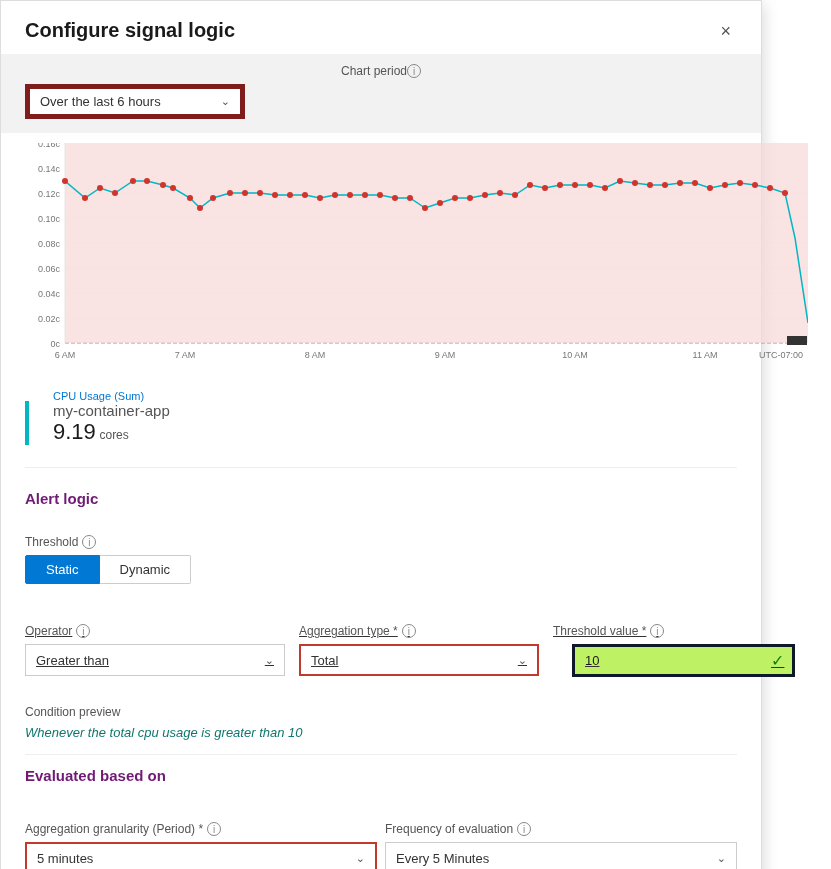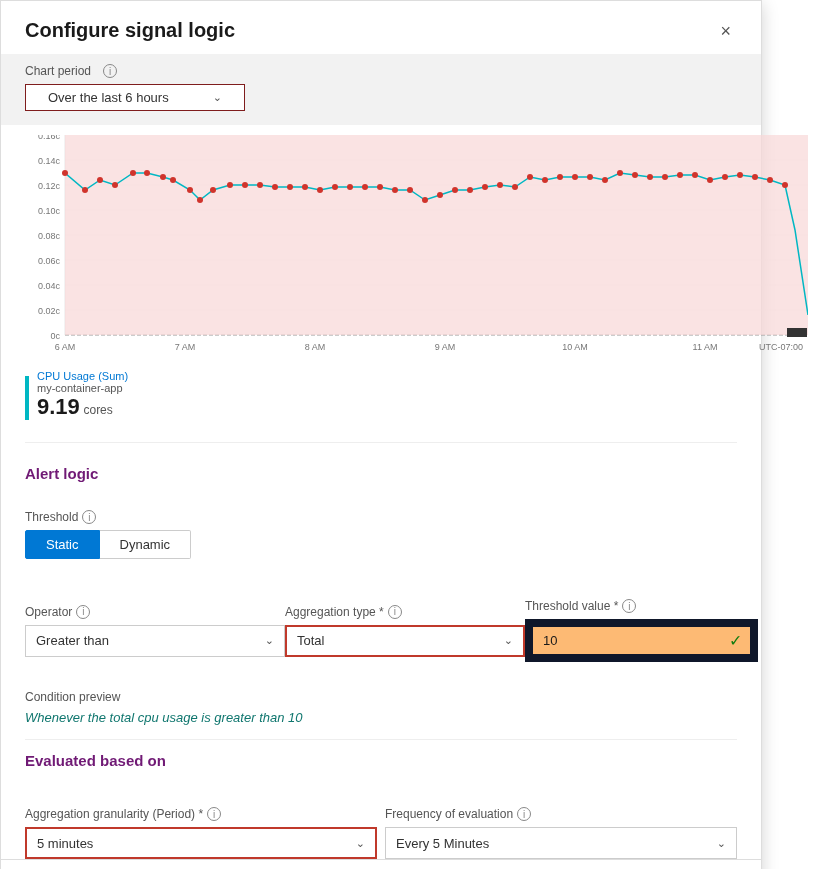--- a/index.html
+++ b/index.html
@@ -46,81 +46,82 @@
       background: #f2f2f2;
       padding: 10px 24px 14px 24px;
       margin: 0 0 10px 0;
     }
     .chart-period-label {
       font-size: 12px;
       color: #555;
       margin-bottom: 6px;
       display: flex;
       align-items: center;
-      gap: 12px;
+      gap: 0;
+      justify-content: center;
     }
     .info-icon {
       display: inline-flex;
       align-items: center;
       justify-content: center;
       width: 14px;
       height: 14px;
       border-radius: 50%;
       border: 1px solid #888;
       font-size: 10px;
       color: #888;
       cursor: pointer;
     }
     .dropdown-select {
       display: flex;
       align-items: center;
       justify-content: space-between;
       background: #fff;
-      border: 1px solid #7f1d1d;
-      padding: 5px 22px;
+      border: 5px solid #7f1d1d;
+      padding: 5px 10px;
       width: 220px;
       cursor: pointer;
       font-size: 13px;
     }
     .dropdown-arrow {
       font-size: 11px;
       color: #555;
     }
     
     .chart-container {
       margin: 0 24px 6px 24px;
       position: relative;
     }
     .chart-legend {
       display: flex;
       align-items: flex-end;
-      margin: 6px 24px 10px 24px;
-      gap: 0;
+      margin: 18px 24px 10px 24px;
+      gap: 16px;
     }
     .legend-color-bar {
       width: 4px;
       height: 44px;
       background: #00b7c3;
       margin-right: 8px;
     }
     .legend-text {
       display: flex;
       flex-direction: column;
     }
     .legend-name {
       font-size: 11px;
       color: #0078d4;
     }
     .legend-sub {
-      font-size: 11px;
+      font-size: 15px;
       color: #555;
     }
     .legend-value {
       font-size: 22px;
-      font-weight: 700;
+      font-weight: 400;
       color: #1a1a1a;
       line-height: 1.2;
     }
     .legend-unit {
       font-size: 12px;
       color: #555;
       font-weight: 400;
     }
     
     .section {
@@ -160,22 +161,24 @@
       border-color: #0078d4;
       border-radius: 2px 0 0 2px;
     }
     .toggle-btn.inactive {
       border-radius: 0 2px 2px 0;
       background: #fff;
       border-left: none;
     }
     .row-fields {
       display: flex;
+      gap: 14px;
       margin-bottom: 12px;
-      align-items: center;
+      align-items: flex-start;
+      text-decoration: underline;
     }
     .field-group {
       display: flex;
       flex-direction: column;
     }
     .field-group.operator { flex: 0 0 260px; }
     .field-group.agg-type { flex: 0 0 240px; }
     .field-group.threshold-val { flex: 1; }
     .select-box {
       display: flex;
@@ -188,23 +191,24 @@
       font-size: 13px;
       min-height: 32px;
     }
     .highlight-box {
       border: 2px solid #c0392b !important;
       padding: 5px 10px;
     }
     .threshold-input-wrap {
       display: flex;
       align-items: center;
-      border: 8px solid #0f172a;
-      background: #fdba74;
+      border: 3px solid #0f172a;
+      background: #bef264;
       min-height: 32px;
+      margin-left: 19px;
     }
     .threshold-input {
       border: none;
       outline: none;
       font-size: 13px;
       padding: 6px 10px;
       flex: 1;
       color: #1a1a1a;
       background: transparent;
     }

